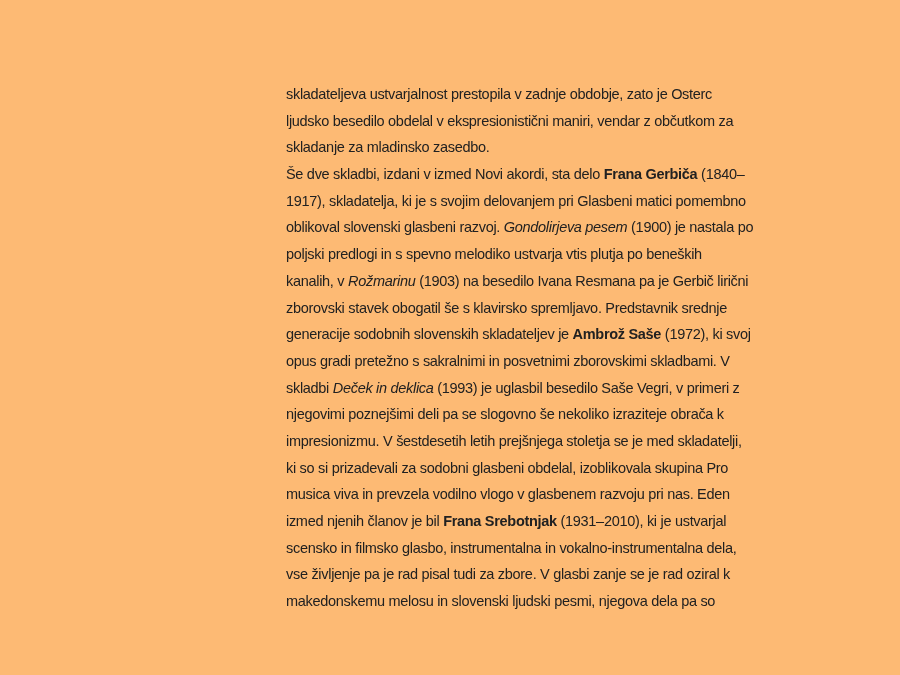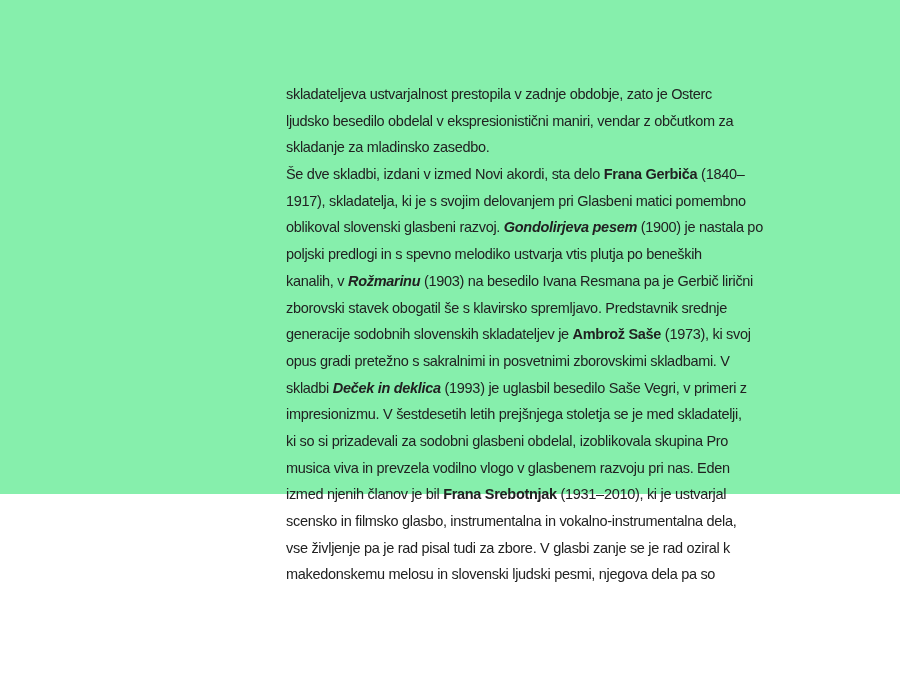--- a/index.html
+++ b/index.html
@@ -6,60 +6,61 @@
     margin: 0;
     padding: 0;
     width: 900px;
     height: 675px;
     background: #ffffff;
     overflow: hidden;
   }
   .page {
     position: relative;
     width: 900px;
-    height: 494px;
-    background: #86efac;
+    height: 675px;
+    background: #fdba74;
   }
   .textblock {
     position: absolute;
     left: 286px;
     top: 81px;
     width: 560px;
     font-family: "Liberation Sans", "DejaVu Sans", sans-serif;
     font-size: 14.5px;
     letter-spacing: -0.3px;
     line-height: 26.7px;
     color: #212121;
     -webkit-font-smoothing: antialiased;
   }
   .text-line {
     white-space: pre;
     height: 26.7px;
   }
   .run-regular { font-weight: 400; font-style: normal; }
   .run-bold    { font-weight: 700; font-style: normal; }
-  .run-italic  { font-weight: 700; font-style: italic; }
+  .run-italic  { font-weight: 400; font-style: italic; }
 </style>
 </head>
 <body>
 
 <div class="page">
   <div class="textblock" id="textblock" style="color: rgb(33, 33, 33);">
       <div class="text-line"><span class="run-regular">skladateljeva ustvarjalnost prestopila v zadnje obdobje, zato je Osterc</span></div>
       <div class="text-line"><span class="run-regular">ljudsko besedilo obdelal v ekspresionistični maniri, vendar z občutkom za</span></div>
       <div class="text-line"><span class="run-regular">skladanje za mladinsko zasedbo.</span></div>
       <div class="text-line"><span class="run-regular">Še dve skladbi, izdani v izmed Novi akordi, sta delo </span><span class="run-bold">Frana Gerbiča</span><span class="run-regular"> (1840–</span></div>
       <div class="text-line"><span class="run-regular">1917), skladatelja, ki je s svojim delovanjem pri Glasbeni matici pomembno</span></div>
       <div class="text-line"><span class="run-regular">oblikoval slovenski glasbeni razvoj. </span><span class="run-italic">Gondolirjeva pesem</span><span class="run-regular"> (1900) je nastala po</span></div>
       <div class="text-line"><span class="run-regular">poljski predlogi in s spevno melodiko ustvarja vtis plutja po beneških</span></div>
       <div class="text-line"><span class="run-regular">kanalih, v </span><span class="run-italic">Rožmarinu</span><span class="run-regular"> (1903) na besedilo Ivana Resmana pa je Gerbič lirični</span></div>
       <div class="text-line"><span class="run-regular">zborovski stavek obogatil še s klavirsko spremljavo. Predstavnik srednje</span></div>
-      <div class="text-line"><span class="run-regular">generacije sodobnih slovenskih skladateljev je </span><span class="run-bold">Ambrož Saše</span><span class="run-regular"> (1973), ki svoj</span></div>
+      <div class="text-line"><span class="run-regular">generacije sodobnih slovenskih skladateljev je </span><span class="run-bold">Ambrož Saše</span><span class="run-regular"> (1972), ki svoj</span></div>
       <div class="text-line"><span class="run-regular">opus gradi pretežno s sakralnimi in posvetnimi zborovskimi skladbami. V</span></div>
       <div class="text-line"><span class="run-regular">skladbi </span><span class="run-italic">Deček in deklica</span><span class="run-regular"> (1993) je uglasbil besedilo Saše Vegri, v primeri z</span></div>
+      <div class="text-line"><span class="run-regular">njegovimi poznejšimi deli pa se slogovno še nekoliko izraziteje obrača k</span></div>
       <div class="text-line"><span class="run-regular">impresionizmu. V šestdesetih letih prejšnjega stoletja se je med skladatelji,</span></div>
       <div class="text-line"><span class="run-regular">ki so si prizadevali za sodobni glasbeni obdelal, izoblikovala skupina Pro</span></div>
       <div class="text-line"><span class="run-regular">musica viva in prevzela vodilno vlogo v glasbenem razvoju pri nas. Eden</span></div>
       <div class="text-line"><span class="run-regular">izmed njenih članov je bil </span><span class="run-bold">Frana Srebotnjak</span><span class="run-regular"> (1931–2010), ki je ustvarjal</span></div>
       <div class="text-line"><span class="run-regular">scensko in filmsko glasbo, instrumentalna in vokalno-instrumentalna dela,</span></div>
       <div class="text-line"><span class="run-regular">vse življenje pa je rad pisal tudi za zbore. V glasbi zanje se je rad oziral k</span></div>
       <div class="text-line"><span class="run-regular">makedonskemu melosu in slovenski ljudski pesmi, njegova dela pa so</span></div>
     </div>
 </div>
 

